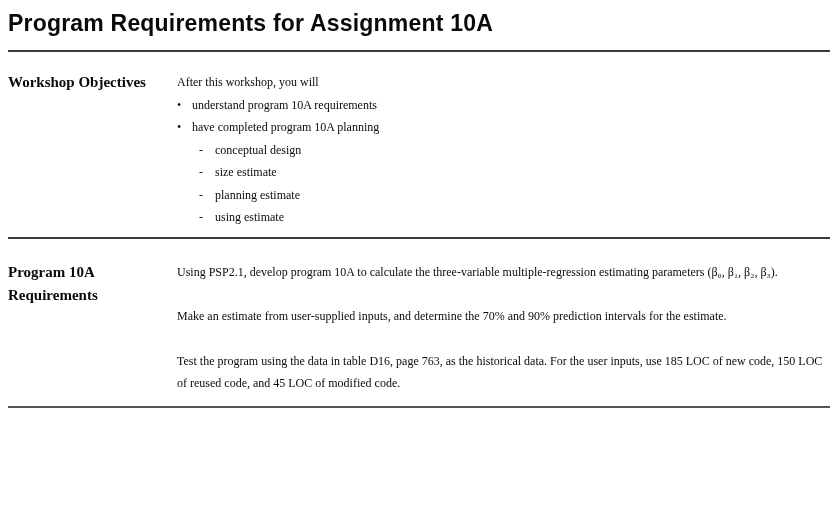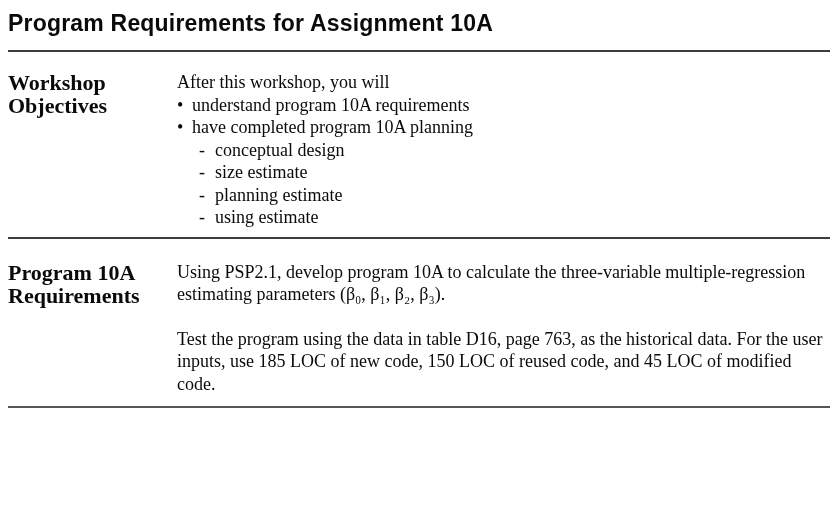--- a/index.html
+++ b/index.html
@@ -43,27 +43,27 @@
   .row-workshop {
     padding: 19px 0 8px 0;
   }
   .row-requirements {
     padding: 22px 0 0 0;
   }
   .label {
     flex: 0 0 169px;
     width: 169px;
     font-weight: bold;
-    font-size: 22px;
+    font-size: 15px;
     line-height: 23px;
   }
   .content {
     flex: 1 1 auto;
     max-width: 648px;
-    font-size: 18px;
+    font-size: 12px;
     line-height: 22.5px;
   }
   .line {
     white-space: nowrap;
   }
   .li {
     display: flex;
   }
   .li .marker {
     flex: 0 0 15px;
@@ -125,19 +125,20 @@
       </div>
     </div>
   </section>
 
   <div class="rule"></div>
 
   <section class="row row-requirements">
     <div class="label">Program 10A Requirements</div>
     <div class="content">
       <p class="para">Using PSP2.1, develop program 10A to calculate the three-variable multiple-regression estimating parameters (β₀, β₁, β₂, β₃).</p>
+      <p class="para">Make an estimate from user-supplied inputs, and determine the 70% and 90% prediction intervals for the estimate.</p>
       <p class="para">Test the program using the data in table D16, page 763, as the historical data. For the user inputs, use 185 LOC of new code, 150 LOC of reused code, and 45 LOC of modified code.</p>
     </div>
   </section>
 
   <div class="rule rule-bottom"></div>
 
 </div>
 
 </body></html>

